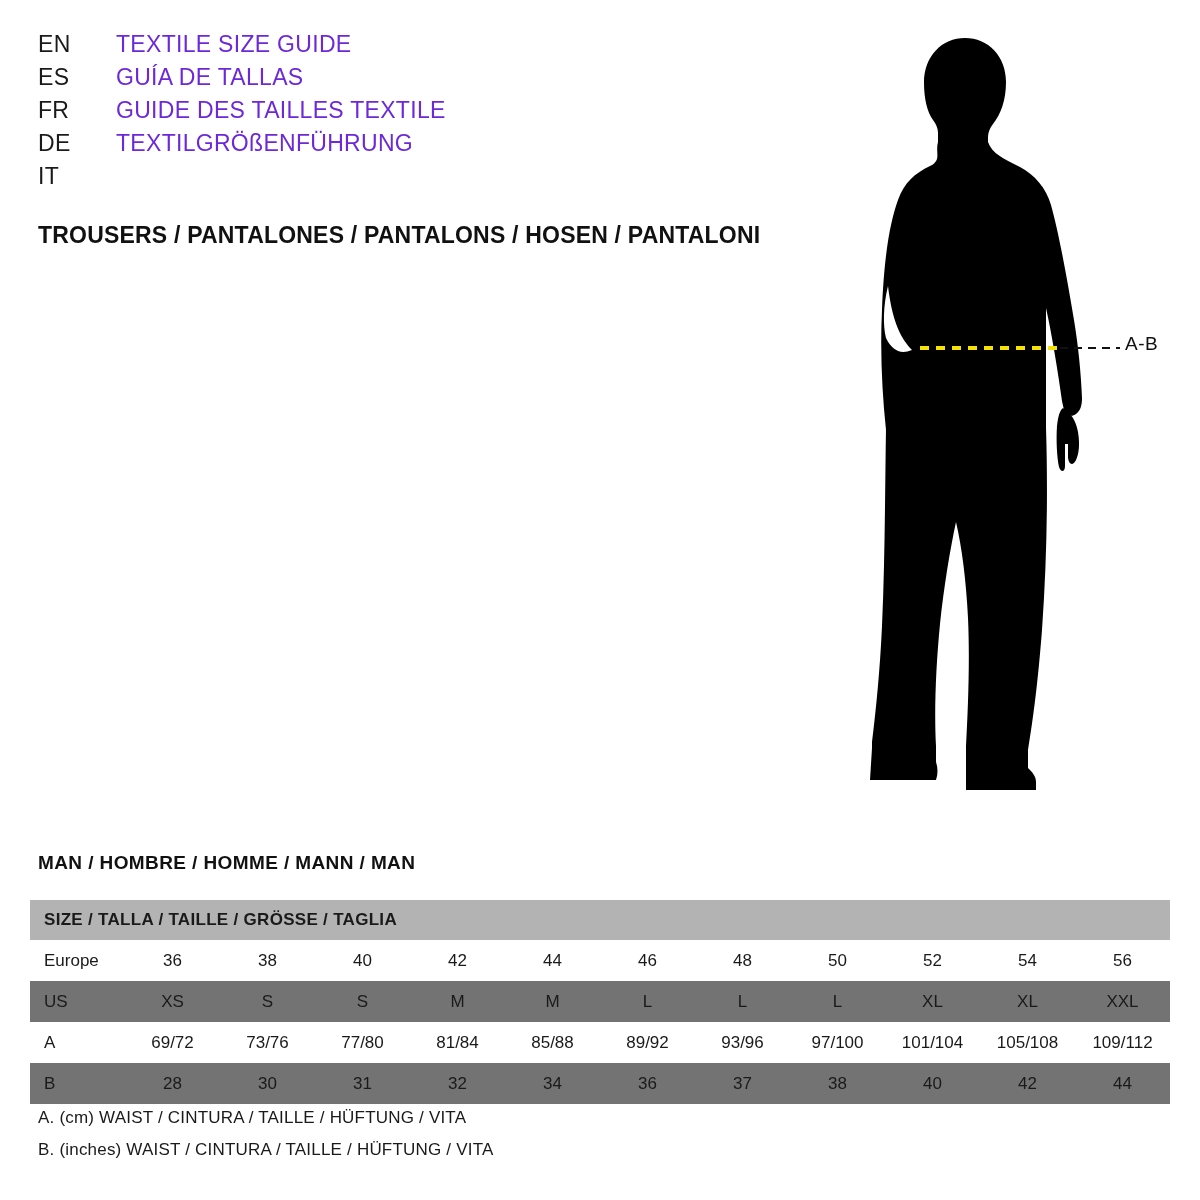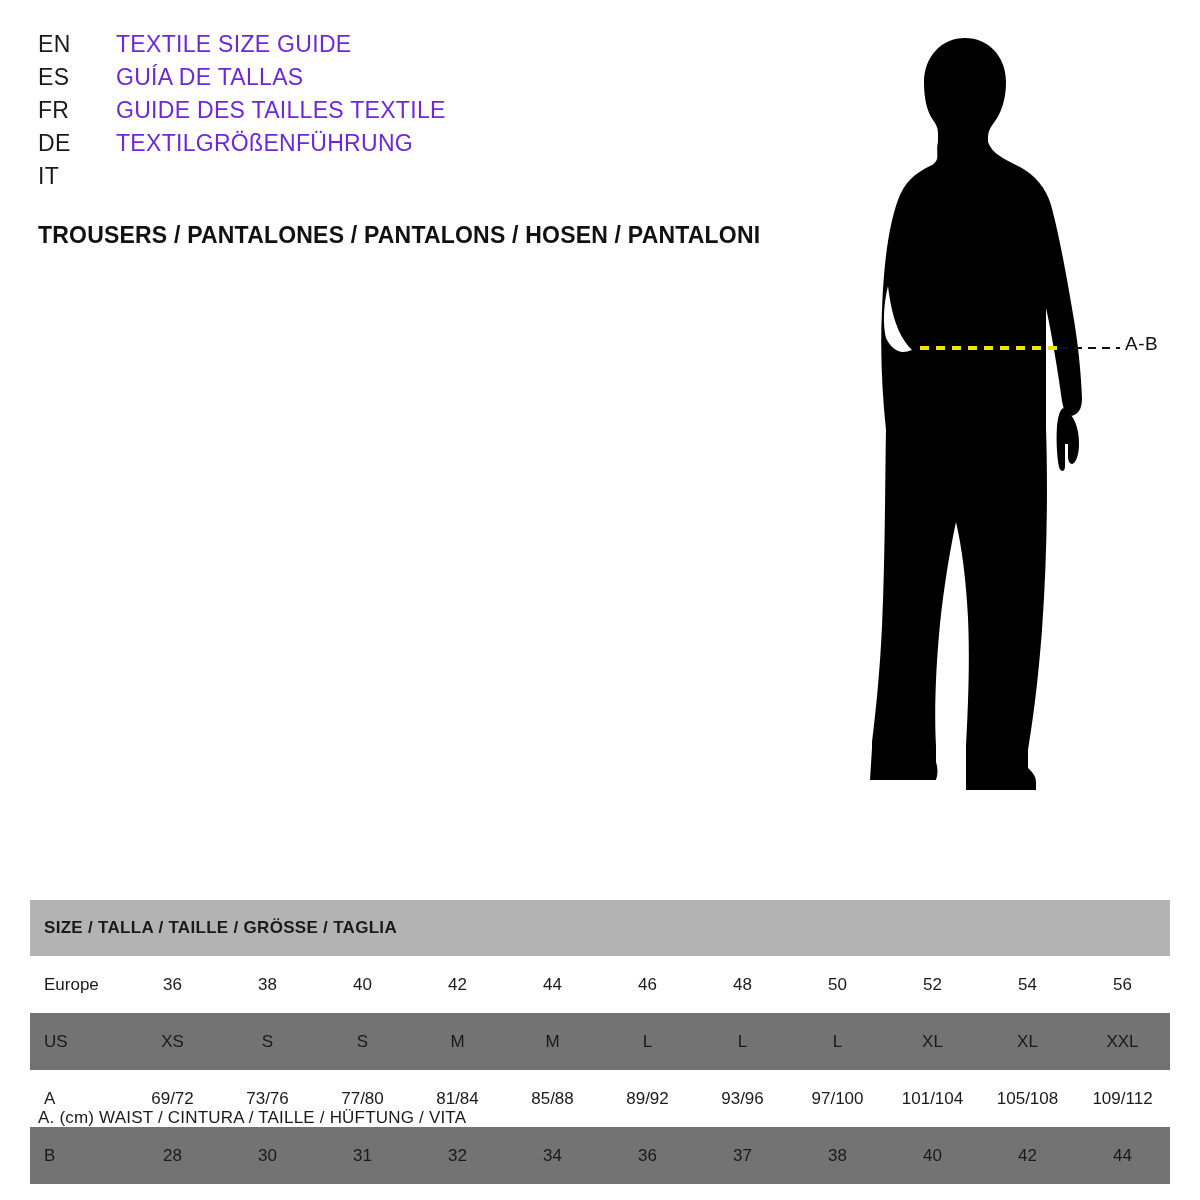--- a/index.html
+++ b/index.html
@@ -93,21 +93,21 @@
     top: 900px;
     width: 1140px;
     border-collapse: collapse;
     table-layout: fixed;
   }
   .size-table th, .size-table td {
     font-size: 17px;
     font-weight: normal;
     color: #1a1a1a;
     height: 33px;
-    padding: 12px;
+    padding: 4px;
     text-align: center;
     vertical-align: middle;
   }
   .size-table tr.header-row th {
     background: #b3b3b3;
     text-align: left;
     padding-left: 14px;
     font-weight: bold;
     letter-spacing: 0.3px;
     height: 32px;
@@ -178,20 +178,21 @@
       <path fill="#000000" d="M146 736 L208 736 L208 748 C212 752 216 756 216 762 L216 770 L146 770 Z"></path>
       <path fill="#000000" d="M52 728 L116 728 L116 742 C118 748 118 754 116 760 L50 760 Z"></path>
 
       <line x1="100" y1="328" x2="240" y2="328" stroke="#f2e205" stroke-width="4" stroke-dasharray="9 7"></line>
 
       <line x1="240" y1="328" x2="300" y2="328" stroke="#111111" stroke-width="2" stroke-dasharray="8 6"></line>
     </svg>
     <div class="ab-label">A-B</div>
   </div>
 
+  <div class="section-title">MAN / HOMBRE / HOMME / MANN / MAN</div>
 
   <table class="size-table">
     <tbody>
         <tr class="header-row">
       <th colspan="12">SIZE / TALLA / TAILLE / GRÖSSE / TAGLIA</th>
     </tr>
     <tr class="row-light">
       <td class="row-label">Europe</td>
       <td>36</td>
       <td>38</td>
@@ -245,15 +246,16 @@
       <td>38</td>
       <td>40</td>
       <td>42</td>
       <td>44</td>
     </tr>
   </tbody>
     </table>
 
   <div class="footnotes">
     <div class="footnote">A. (cm) WAIST / CINTURA / TAILLE / HÜFTUNG / VITA</div>
+    <div class="footnote">B. (inches) WAIST / CINTURA / TAILLE / HÜFTUNG / VITA</div>
   </div>
 
 </div>
 
 </body></html>

